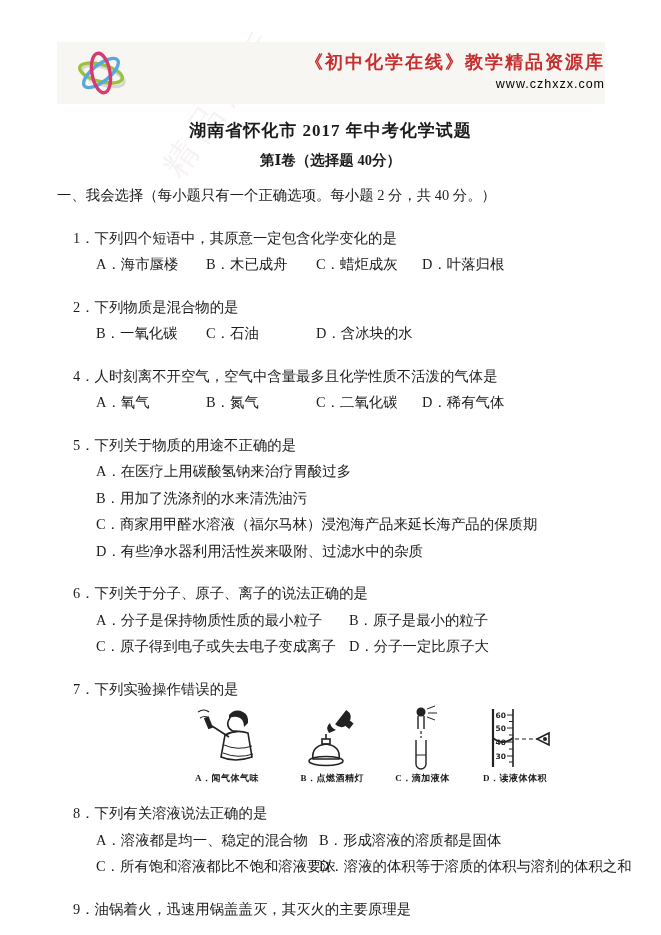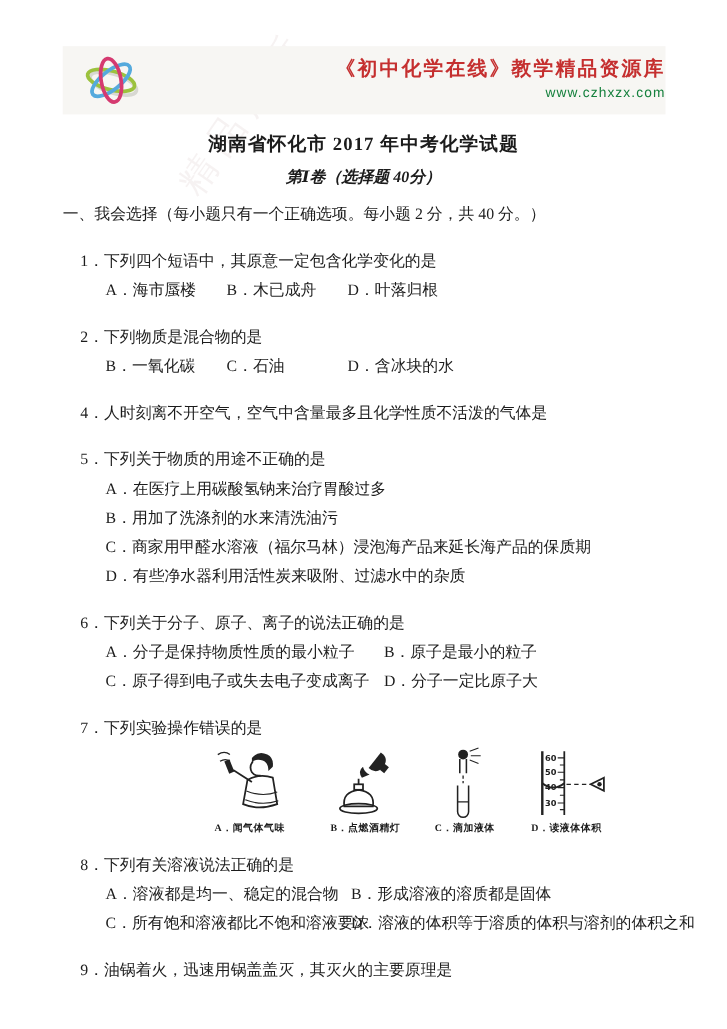--- a/index.html
+++ b/index.html
@@ -19,30 +19,30 @@
     position:relative;margin:42px 0 0 57px;width:548px;height:62px;
     background:#f7f6f3;z-index:1;
   }
   .logo{position:absolute;left:16px;top:2px;}
   .banner-text{position:absolute;left:0;right:0;top:8px;text-align:right;padding-left:30px;}
   .banner-title{
     font-size:18px;font-weight:bold;color:#c52f2f;
     letter-spacing:2px;font-family:"Liberation Sans","DejaVu Sans",sans-serif;
   }
   .banner-url{
-    margin-top:3px;font-size:12.5px;color:#15803d;letter-spacing:1px;
+    margin-top:3px;font-size:12.5px;color:#000000;letter-spacing:1px;
     font-family:"Liberation Sans","DejaVu Sans",sans-serif;
   }
   .doc-title{
     margin:15px 0 0 0;text-align:center;font-size:17px;font-weight:bold;
     letter-spacing:1px;position:relative;z-index:1;
   }
   .doc-section{
     margin:9px 0 0 0;text-align:center;font-size:14.5px;font-weight:bold;
-    position:relative;z-index:1;font-style:italic;
+    position:relative;z-index:1;
   }
   .content{
     position:relative;z-index:1;margin-top:12px;
     padding:0 56px 0 57px;font-size:14.4px;line-height:26.5px;
   }
   .intro{margin:0;}
   .question{margin:16px;}
   .qstem{padding-left:19px;text-indent:-19px;}
   .opts{padding-left:23px;}
   .opt{white-space:nowrap;}
@@ -90,33 +90,40 @@
   <h2 class="doc-section">第Ⅰ卷（选择题 40分）</h2>
 
   <div class="content">
     <p class="intro">一、我会选择（每小题只有一个正确选项。每小题 2 分，共 40 分。）</p>
     <div id="questions">
         <div class="question">
           <div class="qstem">1．下列四个短语中，其原意一定包含化学变化的是</div>
           <div class="opts row4">
             <span class="opt">A．海市蜃楼</span>
             <span class="opt">B．木已成舟</span>
+            <span class="opt">C．蜡炬成灰</span>
             <span class="opt">D．叶落归根</span>
           </div>
         </div>
         <div class="question">
           <div class="qstem">2．下列物质是混合物的是</div>
           <div class="opts row4">
             <span class="opt">B．一氧化碳</span>
             <span class="opt">C．石油</span>
             <span class="opt">D．含冰块的水</span>
           </div>
         </div>
         <div class="question">
           <div class="qstem">4．人时刻离不开空气，空气中含量最多且化学性质不活泼的气体是</div>
+          <div class="opts row4">
+            <span class="opt">A．氧气</span>
+            <span class="opt">B．氮气</span>
+            <span class="opt">C．二氧化碳</span>
+            <span class="opt">D．稀有气体</span>
+          </div>
         </div>
         <div class="question">
           <div class="qstem">5．下列关于物质的用途不正确的是</div>
           <div class="opts list">
             <span class="opt">A．在医疗上用碳酸氢钠来治疗胃酸过多</span>
             <span class="opt">B．用加了洗涤剂的水来清洗油污</span>
             <span class="opt">C．商家用甲醛水溶液（福尔马林）浸泡海产品来延长海产品的保质期</span>
             <span class="opt">D．有些净水器利用活性炭来吸附、过滤水中的杂质</span>
           </div>
         </div>

